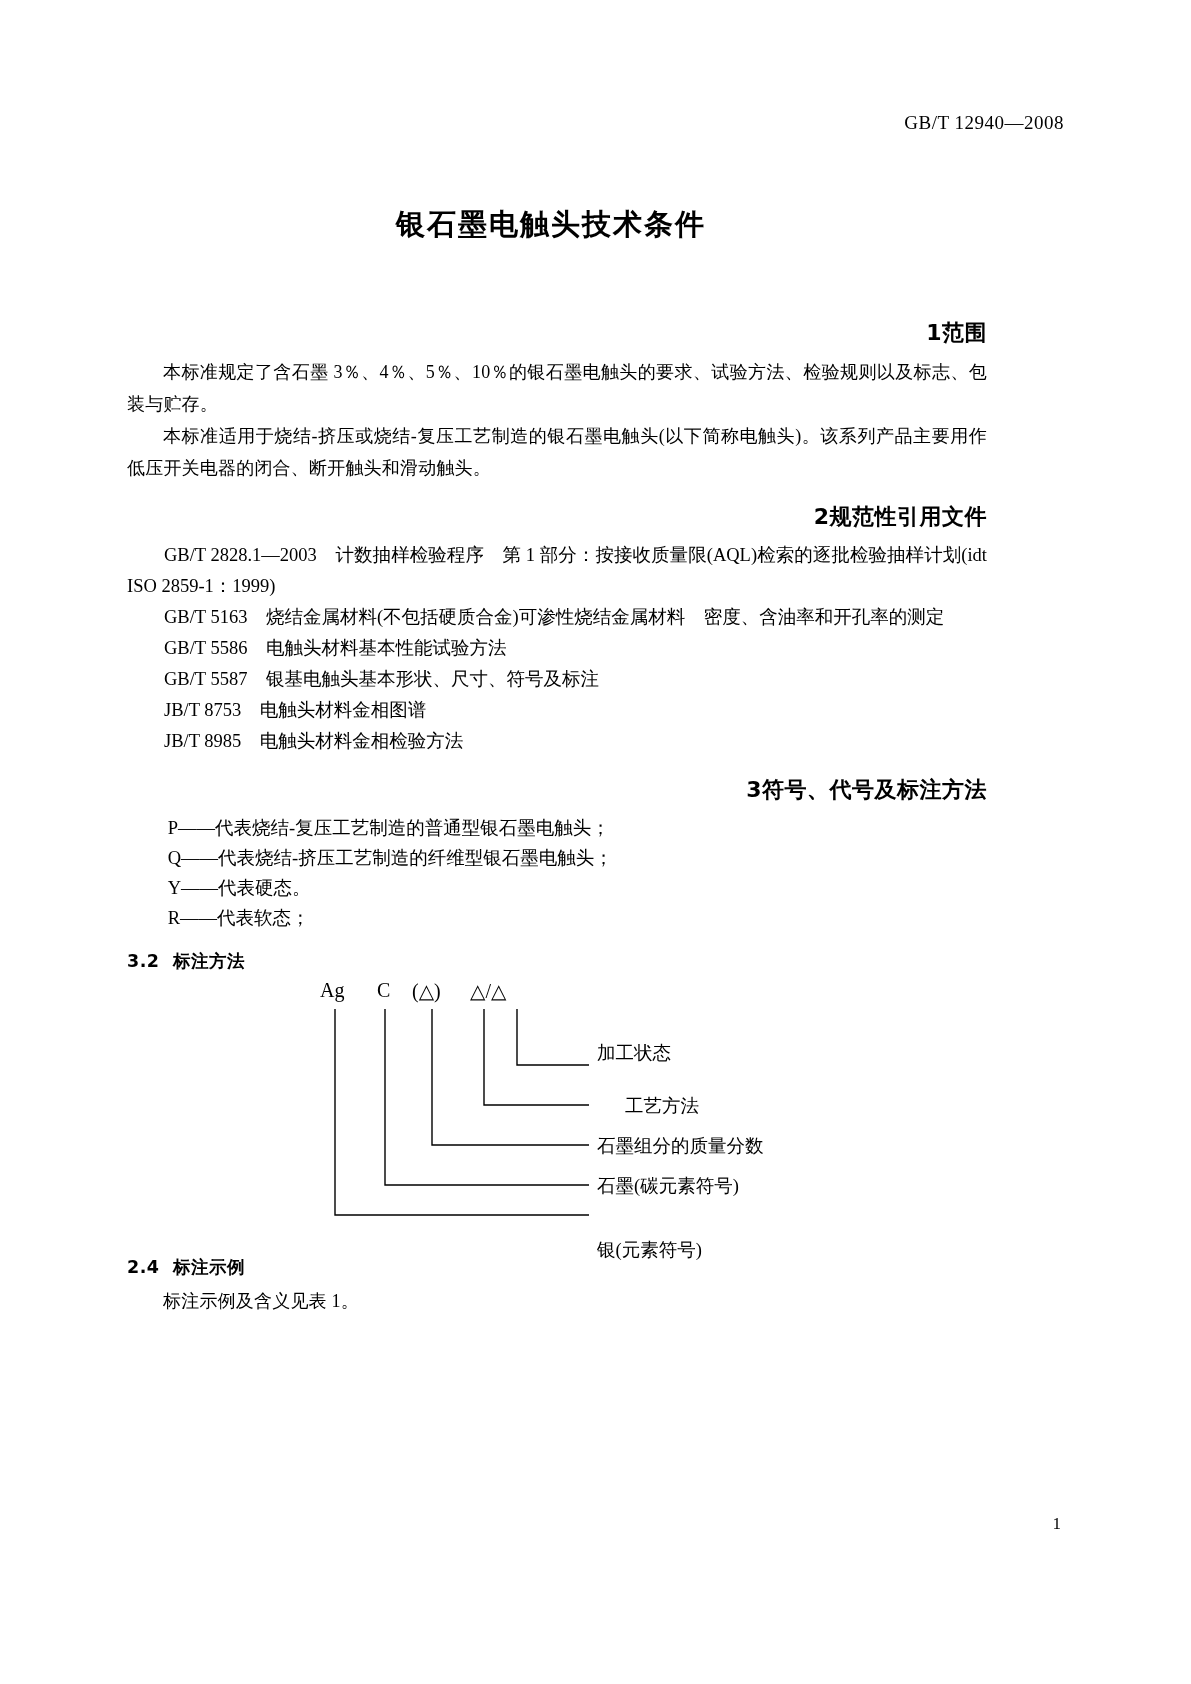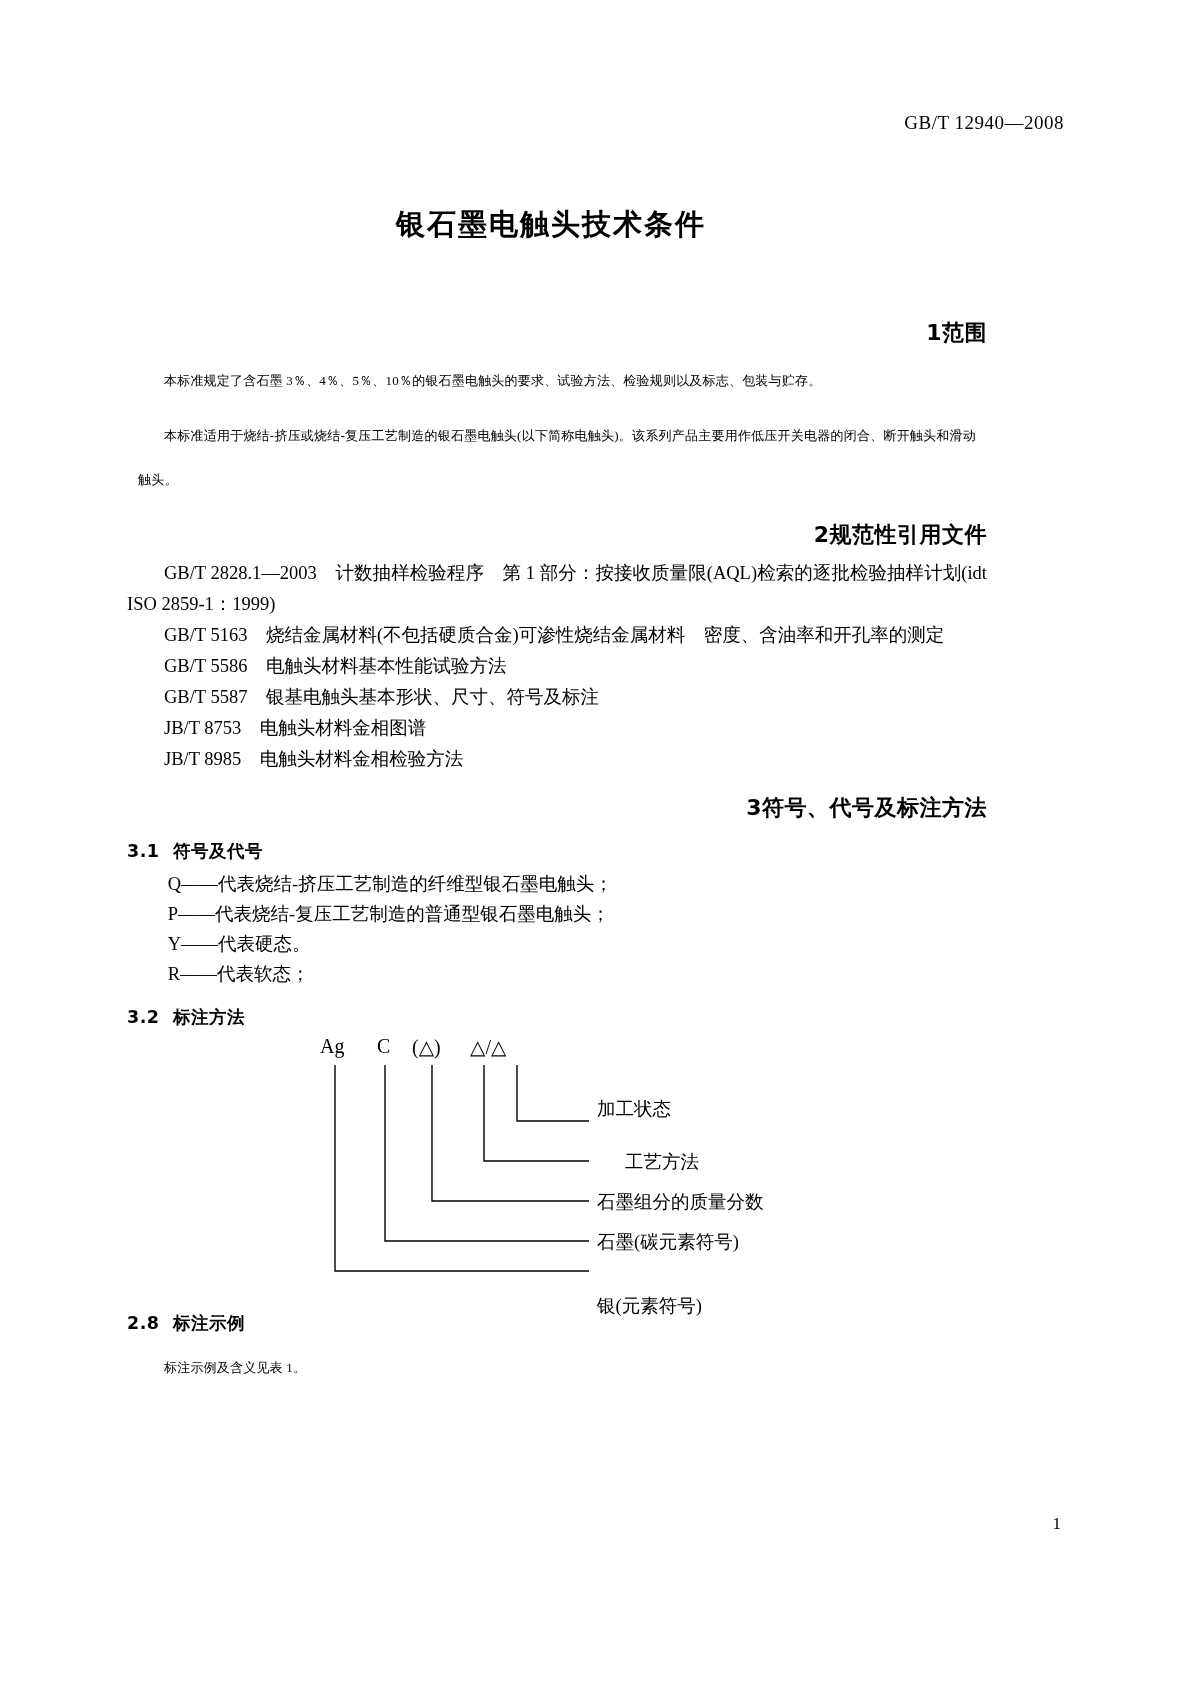--- a/index.html
+++ b/index.html
@@ -63,23 +63,23 @@
     font-weight: bold;
     font-size: 17.5px;
     margin: 16px 0 6px 0;
     letter-spacing: 0.5px;
   }
   .h2 .num {
     display: inline-block;
     min-width: 46px;
   }
   p.body {
-    font-size: 13px;
-    line-height: 44px;
-    margin: 11px;
+    font-size: 18px;
+    line-height: 32px;
+    margin: 0;
     text-align: justify;
     text-indent: 2em;
     letter-spacing: 0.2px;
   }
   p.ref {
     font-size: 18.5px;
     line-height: 31px;
     margin: 0;
     text-indent: 2em;
     text-align: justify;
@@ -142,25 +142,22 @@
     <p class="ref">GB/T 5163　烧结金属材料(不包括硬质合金)可渗性烧结金属材料　密度、含油率和开孔率的测定</p>
     <p class="ref">GB/T 5586　电触头材料基本性能试验方法</p>
     <p class="ref">GB/T 5587　银基电触头基本形状、尺寸、符号及标注</p>
     <p class="ref">JB/T 8753　电触头材料金相图谱</p>
     <p class="ref">JB/T 8985　电触头材料金相检验方法</p>
 
     <div class="h1">
       <span class="num">3</span><span>符号、代号及标注方法</span>
     </div>
 
-    <div class="h2">
-      <span class="num">3.1</span><span>符号及代号</span>
-    </div>
+    <p class="sym">P——代表烧结-复压工艺制造的普通型银石墨电触头；</p>
     <p class="sym">Q——代表烧结-挤压工艺制造的纤维型银石墨电触头；</p>
-    <p class="sym">P——代表烧结-复压工艺制造的普通型银石墨电触头；</p>
     <p class="sym">Y——代表硬态。</p>
     <p class="sym">R——代表软态；</p>
 
     <div class="h2">
       <span class="num">3.2</span><span>标注方法</span>
     </div>
 
     <div class="diagram">
       <svg width="860" height="260" viewBox="0 0 860 260">
 
@@ -181,21 +178,21 @@
       <span class="code-top" style="left:343px; top:0px;">△/△</span>
 
       <span class="lbl" style="left:470px; top:61px;">加工状态</span>
       <span class="lbl" style="left:498px; top:114px;">工艺方法</span>
       <span class="lbl" style="left:470px; top:154px;">石墨组分的质量分数</span>
       <span class="lbl" style="left:470px; top:194px;">石墨(碳元素符号)</span>
       <span class="lbl" style="left:470px; top:224px;margin-top:34px;">银(元素符号)</span>
     </div>
 
     <div class="h2">
-      <span class="num">2.8</span><span>标注示例</span>
+      <span class="num">2.4</span><span>标注示例</span>
     </div>
     <p class="body">标注示例及含义见表 1。</p>
 
   </div>
 
   <div class="pagenum">1</div>
 
 </div>
 
 </body></html>

